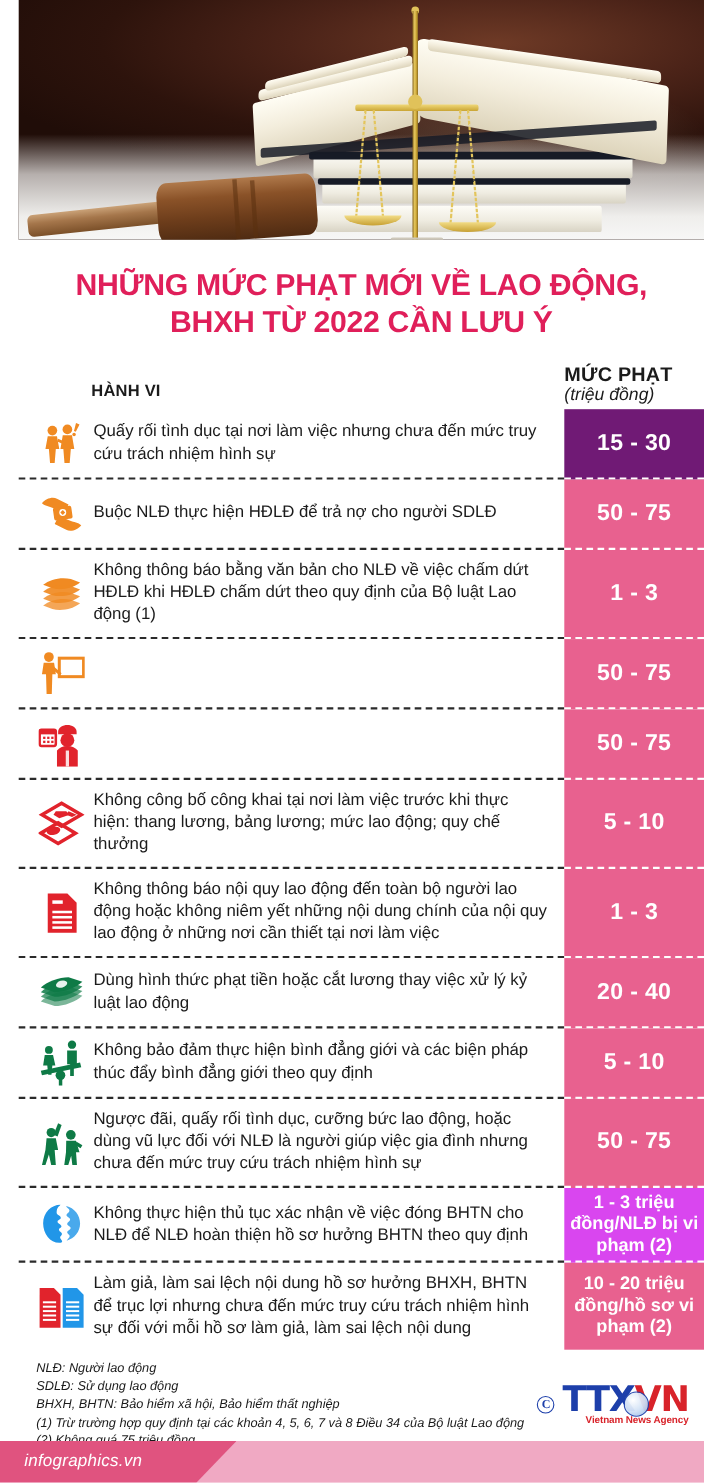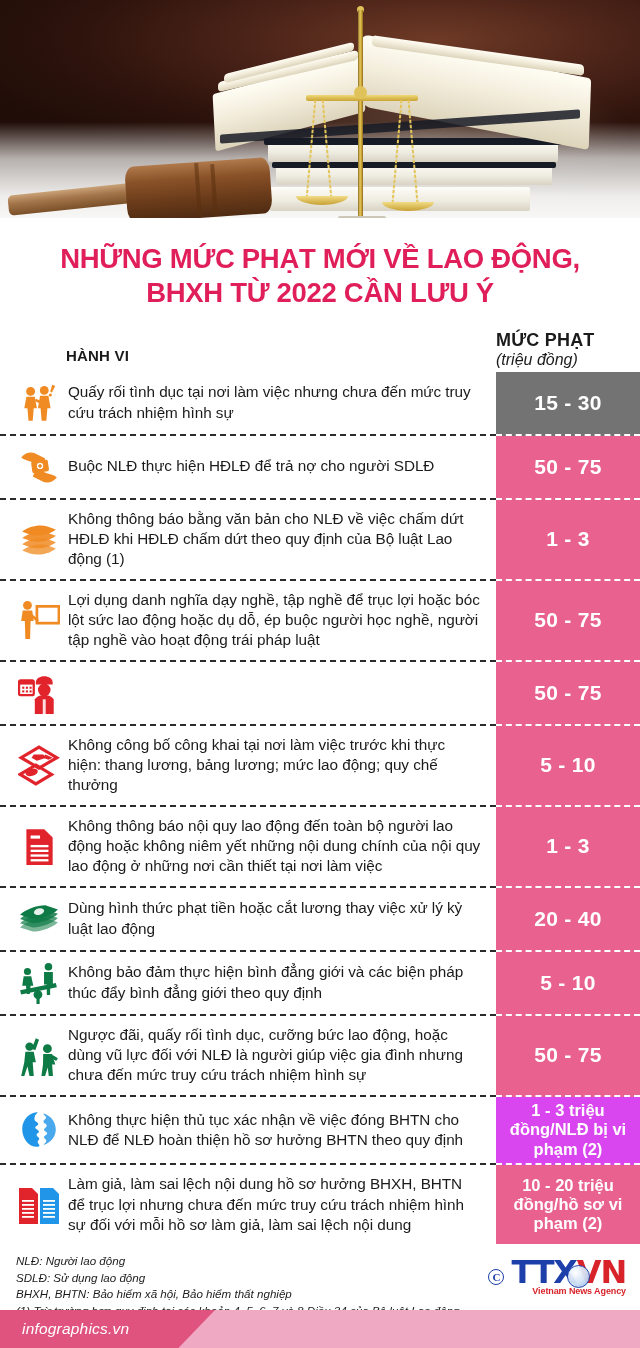--- a/index.html
+++ b/index.html
@@ -9,20 +9,21 @@
     height: 1348px;
     background: #ffffff;
     font-family: "Liberation Sans", sans-serif;
     overflow: hidden;
   }
   #page {
     position: relative;
     width: 640px;
     height: 1348px;
     background: #fff;
+    padding-left: 17px;
   }
 
   
   .hero {
     position: relative;
     width: 640px;
     height: 218px;
     overflow: hidden;
     background:
       radial-gradient(ellipse 78% 60% at 68% 18%, #6e3a26 0%, #4b2318 38%, #2d130c 72%, #200d08 100%);
@@ -279,21 +280,21 @@
                 <path d="M8 14h8l2 11h-3l-1 12h-4l-1-12H6z"></path>
                <circle cx="25" cy="8" r="4.2"></circle>
                 <path d="M21 13h8l2 12h-3l-1 12h-4.5l-1-12h-2.5z"></path>
                <path d="M17 16l7 3-.8 2.4-7-3z"></path>
                <path d="M32.5 2.5l3 1.2-3.2 6.3-1.6-.7z"></path>
                 <circle cx="30.8" cy="12.4" r="1.5"></circle>
               </svg>
             </div>
             <div class="behavior">Quấy rối tình dục tại nơi làm việc nhưng chưa đến mức truy cứu trách nhiệm hình sự</div>
           </div>
-          <div class="row-right" style="background: #737373;">
+          <div class="row-right" style="background: #701a75;">
             <div class="fine-1">15 - 30</div>
           </div>
         </div>
         <div class="row">
           <div class="row-left">
             <div class="icon-cell">
               <svg width="42" height="42" viewBox="0 0 40 40" fill="#f08a22">
                 <path d="M3 11c3-4 9-6 13-4l10 5-3.5 7-10-4c-3-1.2-7-1.5-9.5-4z"></path>
                <path d="M37 30c-3 4-9 6-13 4L14 29l3.5-7 10 4c3 1.2 7 1.5 9.5 4z"></path>
                <rect x="13" y="14" width="16" height="11" rx="1.6" transform="rotate(-8 21 19.5)"></rect>
@@ -326,21 +327,20 @@
         <div class="row">
           <div class="row-left">
             <div class="icon-cell">
               <svg width="42" height="42" viewBox="0 0 40 40" fill="#f08a22">
                 <circle cx="9" cy="6" r="4.2"></circle>
                 <path d="M4.5 11h9l1.5 10h-3l-.5 17H7l-.5-17H3z"></path>
                <rect x="18" y="7" width="21" height="16" fill="none" stroke="#f08a22" stroke-width="2.6"></rect>
                <path d="M13 14l7 6-1.7 2-7-6z"></path>
               </svg>
             </div>
-            <div class="behavior">Lợi dụng danh nghĩa dạy nghề, tập nghề để trục lợi hoặc bóc lột sức lao động hoặc dụ dỗ, ép buộc người học nghề, người tập nghề vào hoạt động trái pháp luật</div>
           </div>
           <div class="row-right" style="background: rgb(232, 97, 143);">
             <div class="fine-1">50 - 75</div>
           </div>
         </div>
         <div class="row">
           <div class="row-left">
             <div class="icon-cell">
               <svg width="42" height="42" viewBox="0 0 40 40" fill="#e1232c">
                 <rect x="1" y="8" width="14" height="14" rx="1.6" fill="none" stroke="#e1232c" stroke-width="2.2"></rect>

